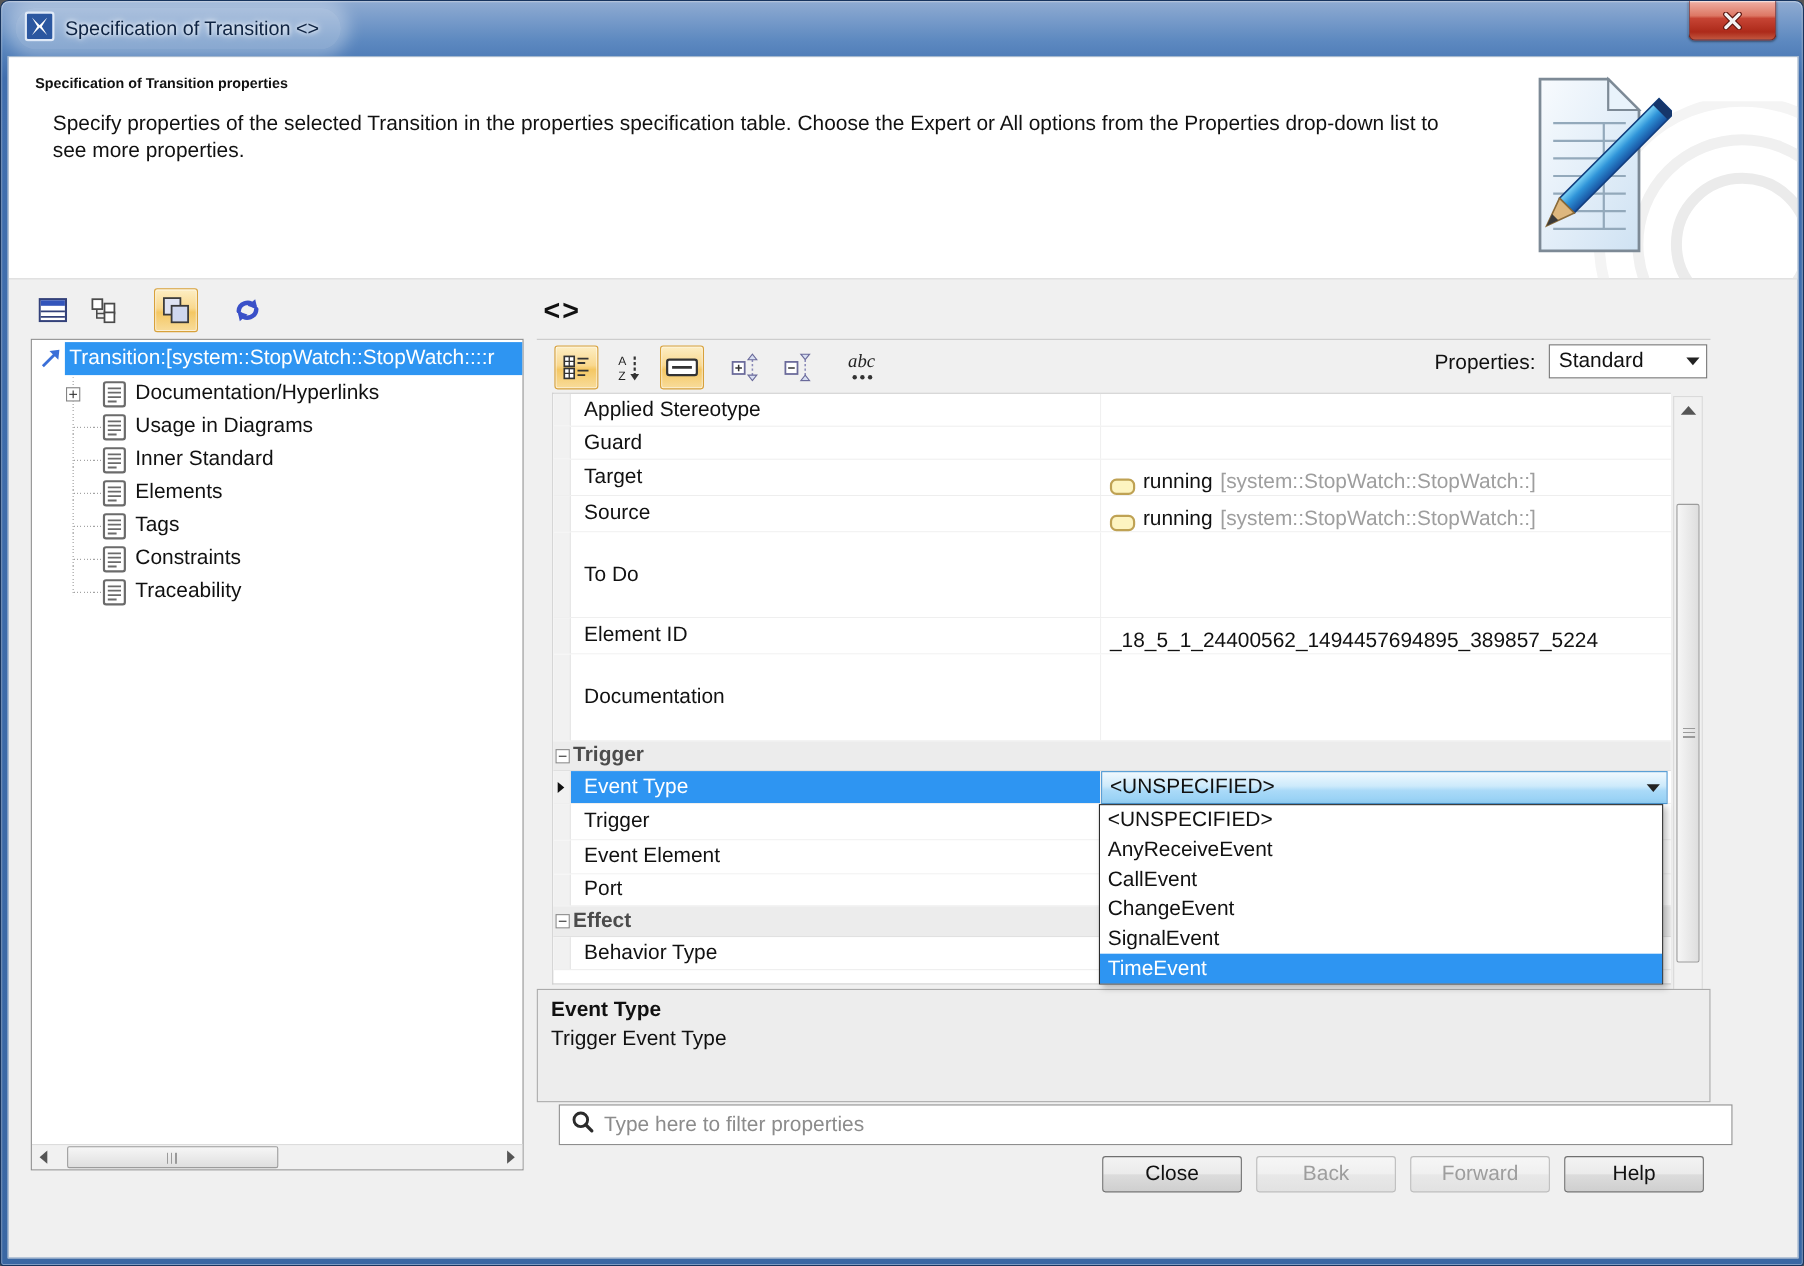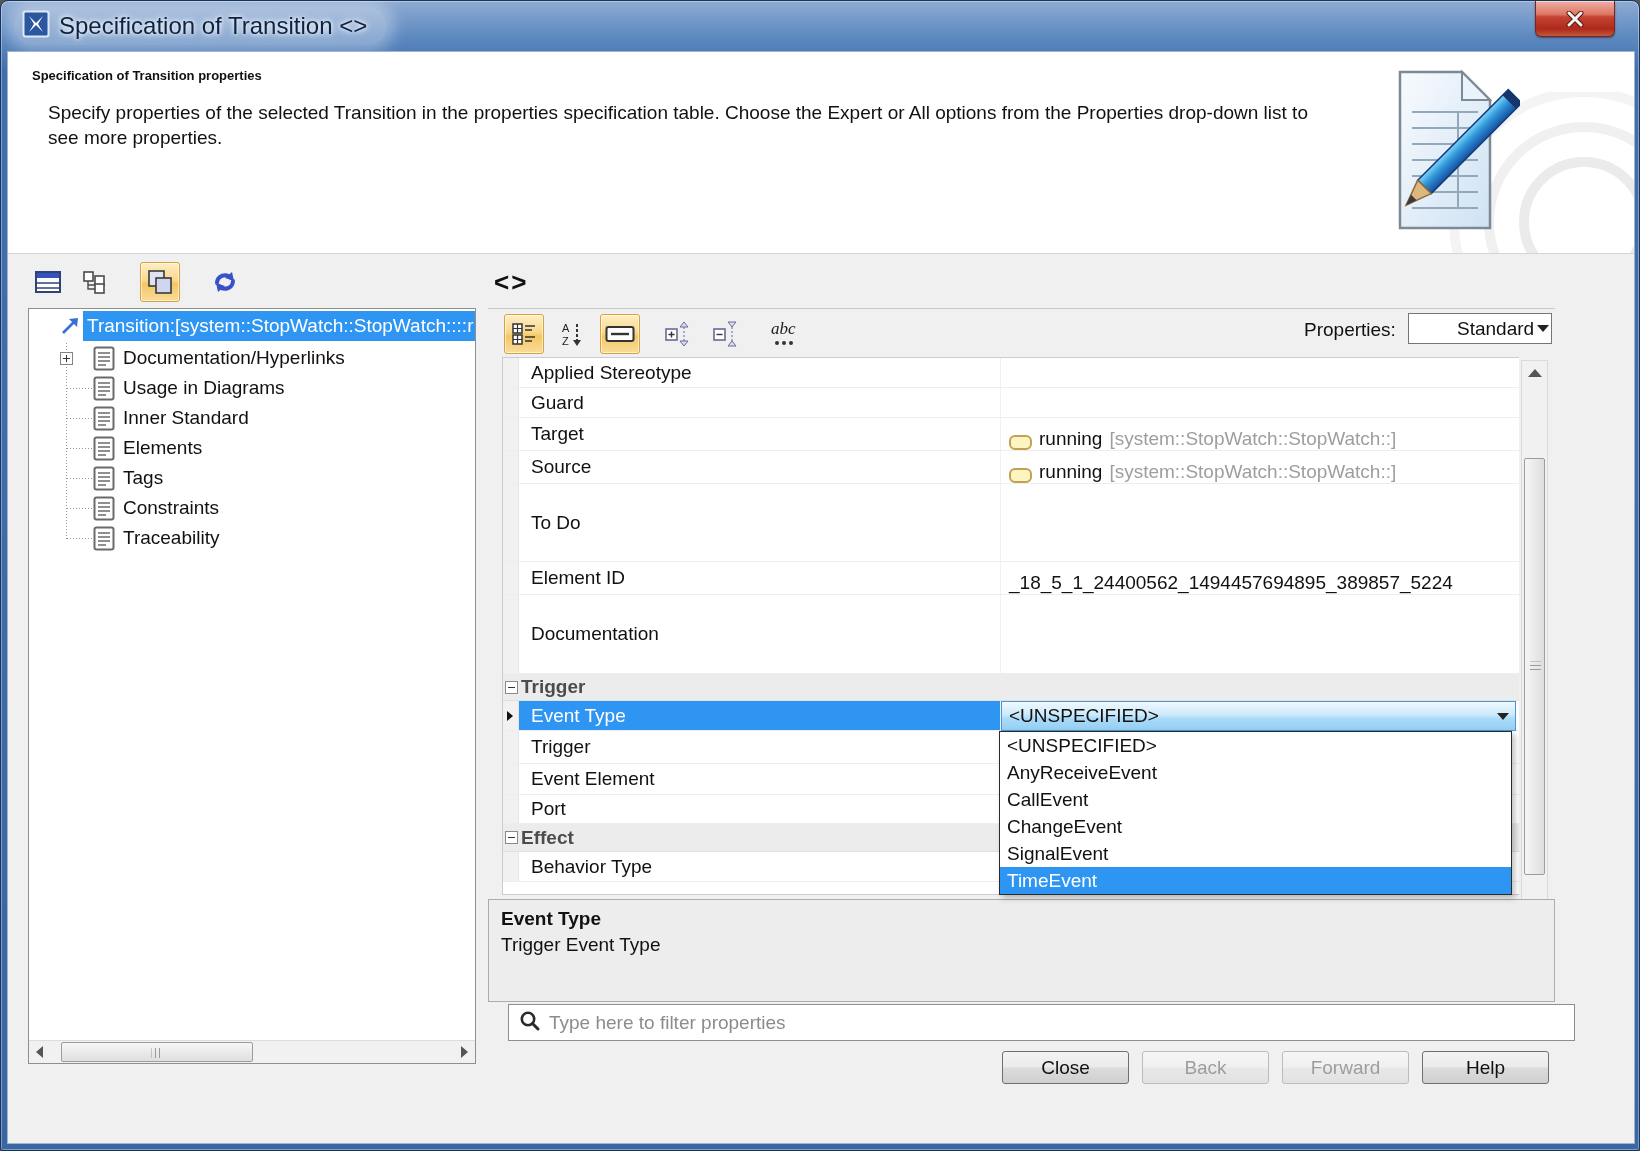--- a/index.html
+++ b/index.html
@@ -11,21 +11,21 @@
     border:1px solid #17345e; border-radius:8px 8px 3px 3px; overflow:hidden;
     box-shadow:inset 0 0 0 1px rgba(255,255,255,.35);
   }
   
   .titlebar { position:absolute; left:0; top:0; width:100%; height:50px; }
   .title-pill {
     position:absolute; left:13px; top:6px; height:38px; display:flex; align-items:center;
     padding:0 20px 0 8px; border-radius:19px;
     background:rgba(255,255,255,.30); box-shadow:0 0 14px 8px rgba(255,255,255,.30);
   }
-  .title-text { font-size:24px; color:#0e2342; margin-left:9px; white-space:nowrap;
+  .title-text { font-size:18px; color:#0e2342; margin-left:9px; white-space:nowrap;
     text-shadow:0 0 4px #fff, 0 0 8px #fff;text-align:right; }
   .close-btn {
     position:absolute; right:24px; top:0; width:80px; height:36px;
     border:1px solid #7c241c; border-top:none; border-radius:0 0 6px 6px;
     background:linear-gradient(180deg,#efb0a4 0%,#dd7764 38%,#c64434 45%,#ad2a1a 80%,#c2573f 100%);
     box-shadow:inset 0 1px 0 rgba(255,255,255,.55), 0 1px 2px rgba(0,0,0,.4);
     display:flex; align-items:center; justify-content:center; cursor:pointer;
   }
   
   .frame-body {
@@ -41,21 +41,21 @@
   .doc-art { position:absolute; left:1366px; top:14px; }
   
   .ltoolbar { position:absolute; left:20px; top:210px; height:42px; display:flex; gap:7px; }
   .tbtn { width:40px; height:40px; display:flex; align-items:center; justify-content:center;
     border:1px solid transparent; border-radius:3px; cursor:pointer; }
   .tbtn.sel { background:linear-gradient(180deg,#fdeec4,#f9d88e 45%,#f4c763 55%,#f8dc9b);
     border:1px solid #d8a13a; box-shadow:inset 0 0 0 1px rgba(255,255,255,.6); }
   .tbtn.gap { margin-left:18px; }
   .tree-panel { position:absolute; left:20px; top:256px; width:448px; height:756px;
     background:#fff; border:1px solid #8f8f8f; overflow:hidden; }
-  .tree-root-row { position:absolute; left:0; top:2px; width:100%; height:16px;margin-left:24px; }
+  .tree-root-row { position:absolute; left:0; top:2px; width:100%; height:16px; }
   .tree-root-icon { position:absolute; left:5px; top:3px; }
   .tree-root-sel { position:absolute; left:30px; top:0; right:0; height:30px; background:#2e95f2;
     color:#fff; font-size:19px; line-height:30px; padding-left:4px; white-space:nowrap; overflow:hidden; }
   .tree-vline { position:absolute; left:37px; top:34px; height:198px; width:1px;
     background-image:repeating-linear-gradient(180deg,#9a9a9a 0 1px,transparent 1px 3px); }
   .tree-item { position:absolute; left:0; width:100%; height:30px; cursor:pointer; }
   .tree-stub { position:absolute; left:38px; top:15px; width:26px; height:1px;
     background-image:repeating-linear-gradient(90deg,#9a9a9a 0 1px,transparent 1px 3px); }
   .doc-ic { position:absolute; left:64px; top:3px; }
   .tree-label { position:absolute; left:94px; top:4px; font-size:19px; color:#111; white-space:nowrap; }
@@ -70,21 +70,21 @@
     background:linear-gradient(180deg,#f6f6f6,#dfdfdf); border:1px solid #9c9c9c; border-radius:2px; cursor:grab; }
   .hs-grip { position:absolute; left:50%; top:5px; width:11px; height:10px; transform:translateX(-50%);
     background-image:repeating-linear-gradient(90deg,#9a9a9a 0 1px,transparent 1px 4px); }
   .tri { width:0; height:0; }
   
   .rp-symbol { position:absolute; left:486px; top:215px; font-size:26px; font-weight:bold; color:#111; letter-spacing:2px; }
   .rp-sep { position:absolute; left:480px; top:256px; width:1067px; height:1px; background:#c9c9c9; }
   .rtoolbar { position:absolute; left:496px; top:261px; height:42px; display:flex; gap:8px; align-items:center; }
   .props-label { position:absolute; left:1296px; top:267px; font-size:19px; color:#111; }
   .props-combo { position:absolute; left:1400px; top:261px; width:144px; height:31px; background:#fff;
-    border:1px solid #767676; display:flex; align-items:center; cursor:pointer;padding-left:40px; }
+    border:1px solid #767676; display:flex; align-items:center; cursor:pointer; }
   .props-combo .cv { flex:1; padding-left:8px; font-size:19px; color:#111; }
   .combo-arrow { width:24px; display:flex; align-items:center; justify-content:center; }
   .arrow-down { border-left:6px solid transparent; border-right:6px solid transparent; border-top:7px solid #222; }
   
   .prop-table { position:absolute; left:494px; top:305px; width:1017px; height:538px;
     background:#fff; border:1px solid #cdcdcd; border-right:none; overflow:hidden; }
   .prow { display:flex; border-bottom:1px solid #eeeeee; background:#fff; }
   .pmarker { width:16px; background:#f1f1f1; border-right:1px solid #e6e6e6; position:relative; flex:none; }
   .pname { width:481px; padding-left:12px; font-size:19px; color:#111; display:flex; align-items:center; flex:none; }
   .pval { flex:1; padding-left:8px; font-size:19px; color:#111; display:flex; align-items:flex-end;

